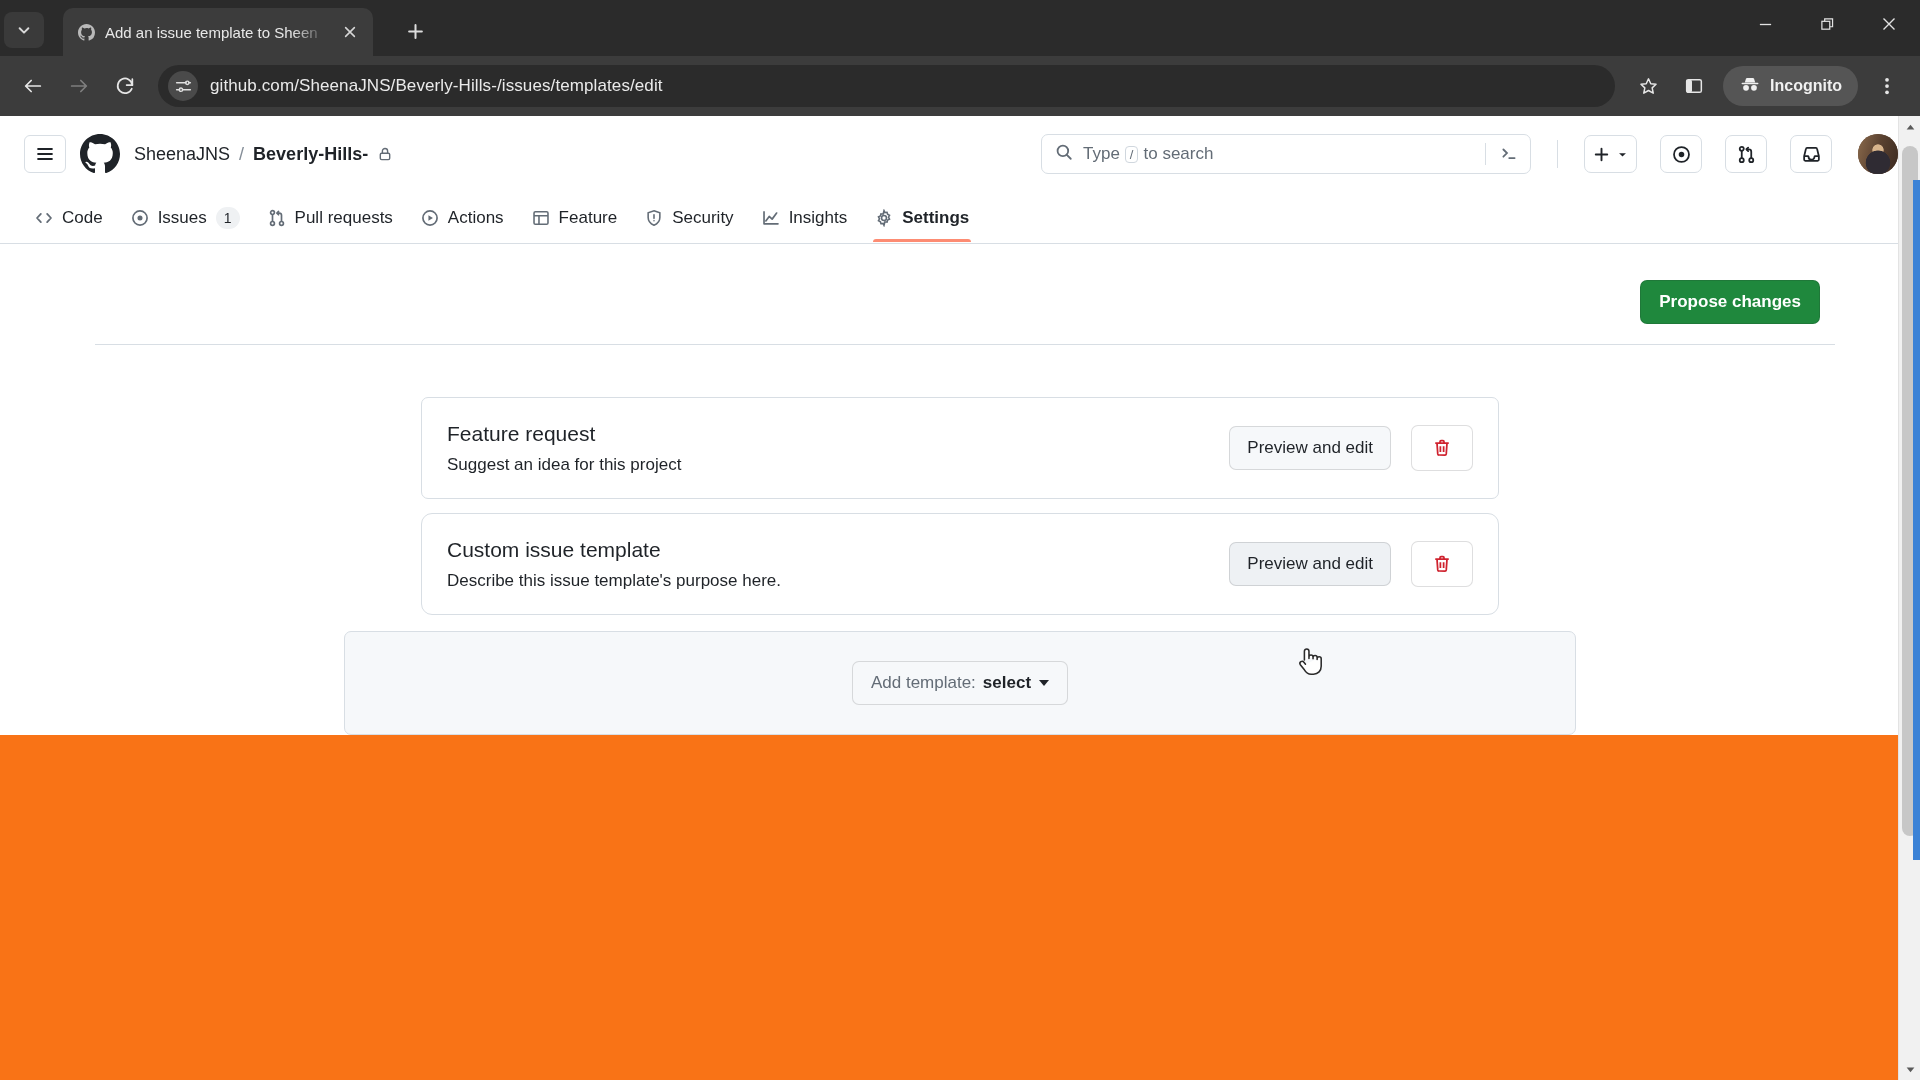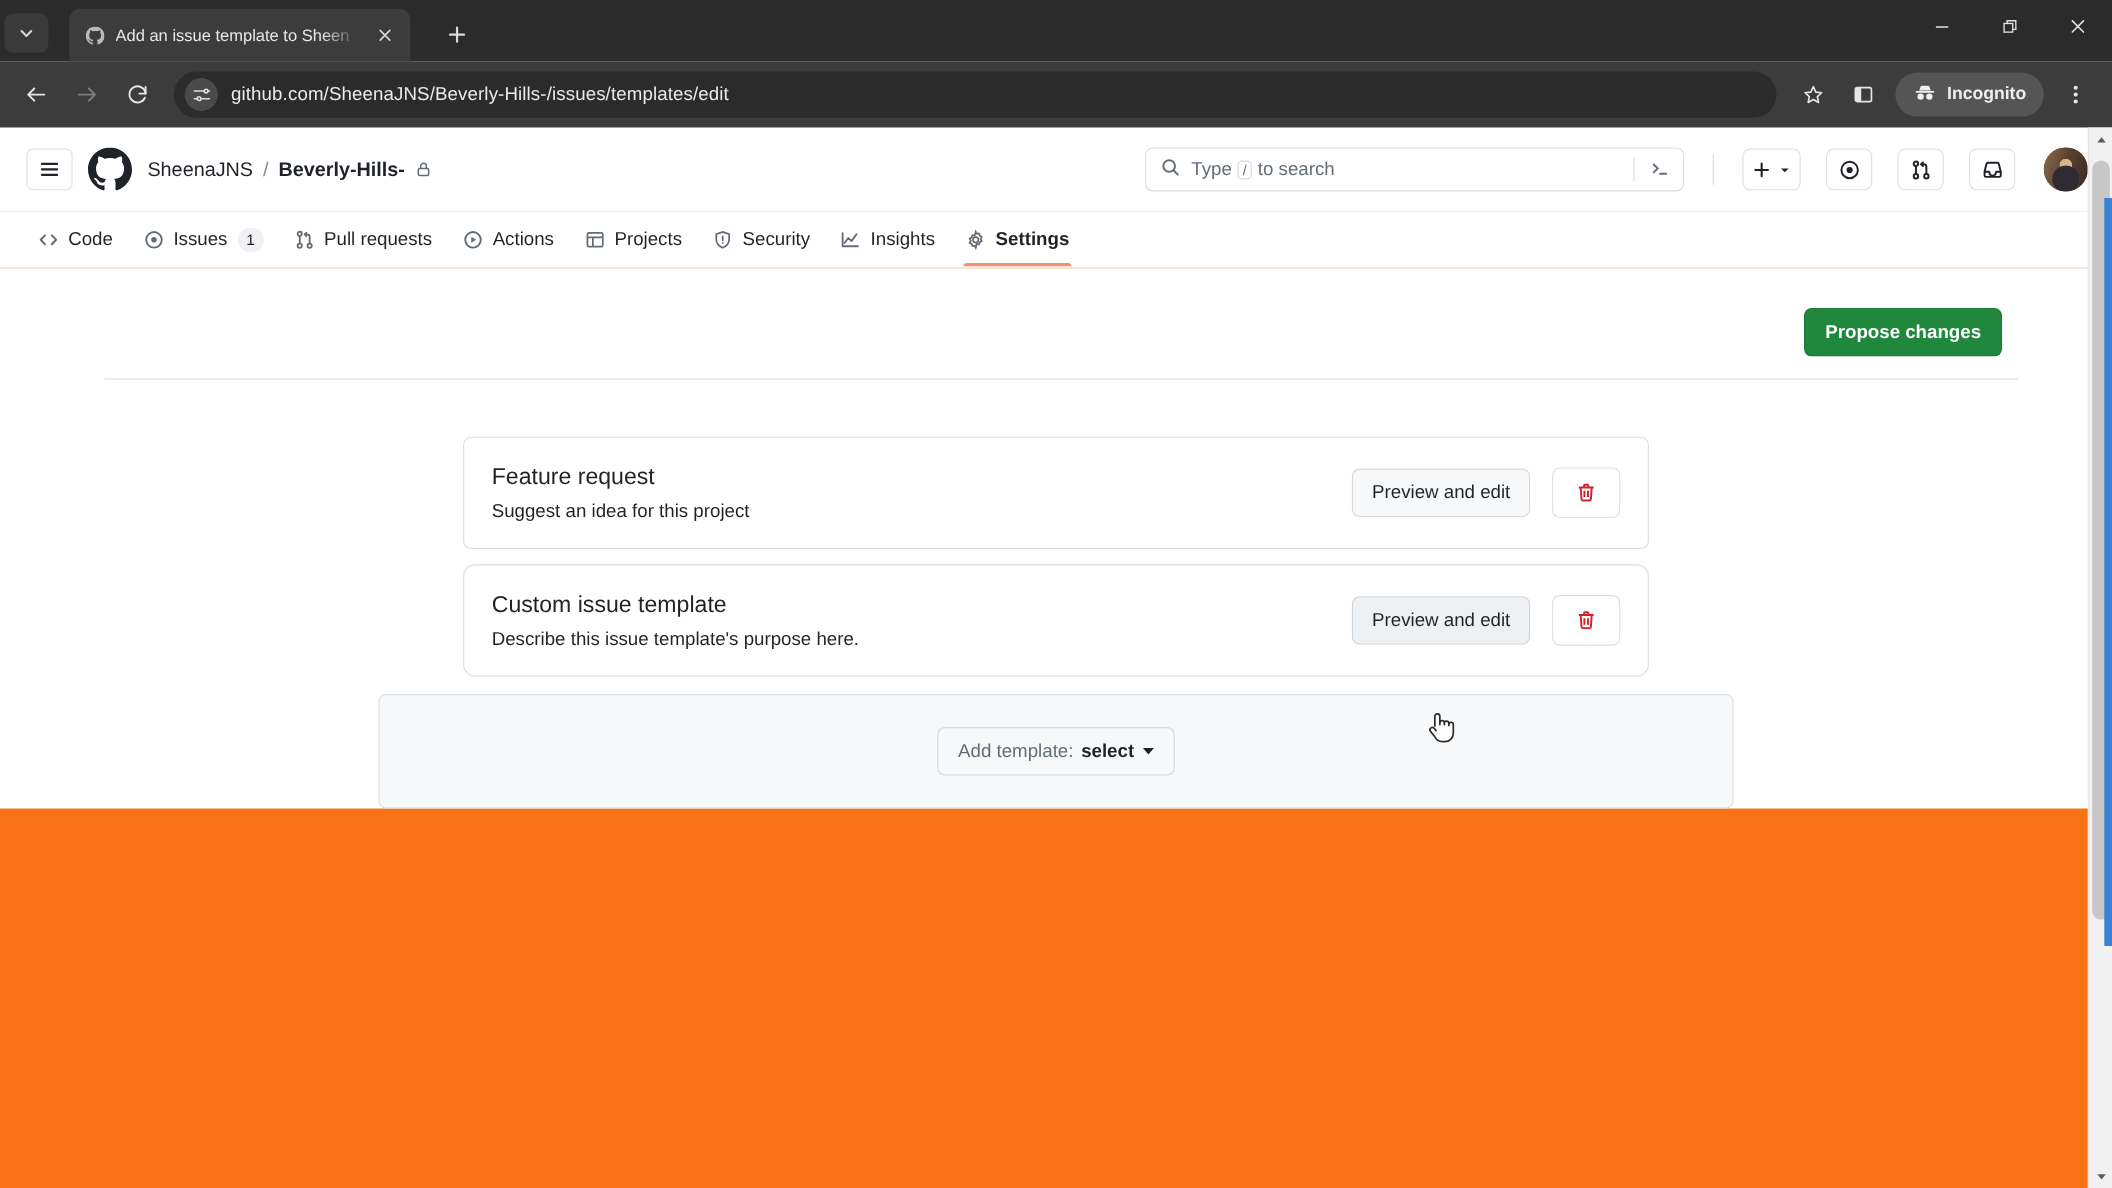--- a/index.html
+++ b/index.html
@@ -473,21 +473,21 @@
         <span>Actions</span>
       </div>
 
       <div class="nav-item">
         <span class="ni-icon">
           <svg width="18" height="18" viewBox="0 0 16 16" fill="none" stroke="currentColor" stroke-width="1.4">
             <rect x="1.8" y="2.4" width="12.4" height="11.2" rx="1.2"></rect>
             <path d="M1.8 6h12.4M6.2 6v7.6"></path>
           </svg>
         </span>
-        <span>Projects</span>
+        <span>Feature</span>
       </div>
 
       <div class="nav-item">
         <span class="ni-icon">
           <svg width="18" height="18" viewBox="0 0 16 16" fill="none" stroke="currentColor" stroke-width="1.4">
             <path d="M8 1.6l5.2 1.8v4.1c0 3.1-2.2 5.6-5.2 6.9-3-1.3-5.2-3.8-5.2-6.9V3.4z"></path>
             <path d="M8 5.2v3.1M8 10.4v.1" stroke-linecap="round"></path>
           </svg>
         </span>
         <span>Security</span>

